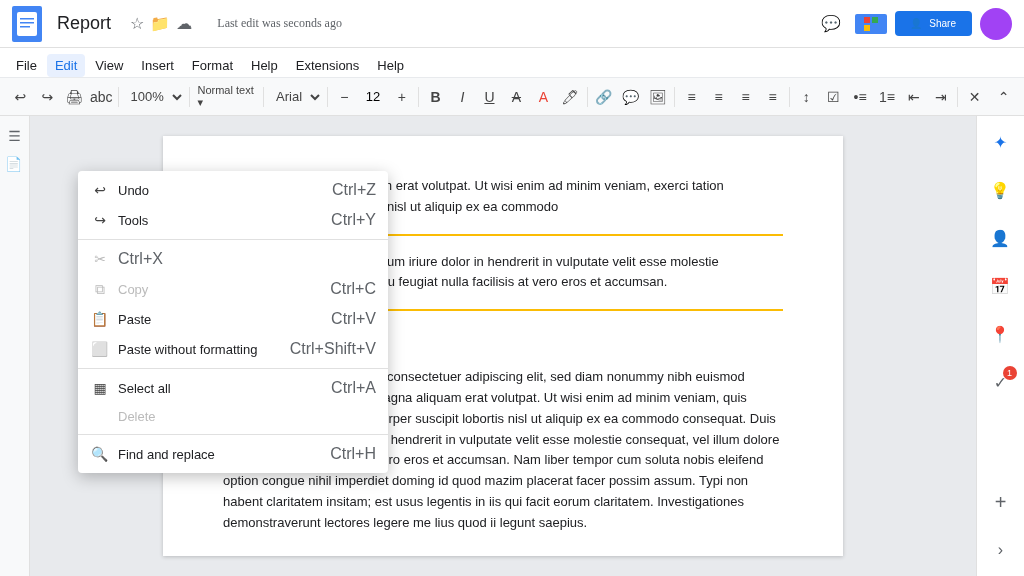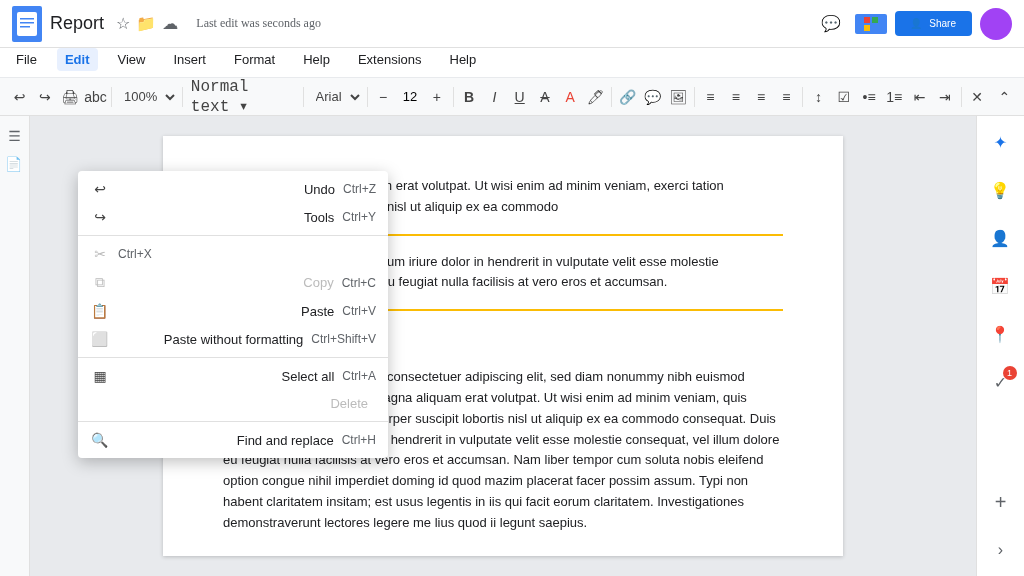--- a/index.html
+++ b/index.html
@@ -6,21 +6,21 @@
     body { font-family: Arial, sans-serif; background: #f8f9fa; overflow: hidden; width: 1024px; height: 576px; position: relative; }
 
     
     .top-bar {
       background: #fff;
       height: 48px;
       display: flex;
       align-items: center;
       padding: 0 12px;
       border-bottom: 1px solid #e0e0e0;
-      gap: 8px;
+      gap: 15px;
     }
     .doc-icon {
       width: 30px; height: 36px;
       background: #4285f4;
       border-radius: 2px;
       display: flex; align-items: center; justify-content: center;
       color: white; font-size: 18px; font-weight: bold;
       flex-shrink: 0;
     }
     .doc-title {
@@ -38,33 +38,33 @@
       cursor: pointer; display: flex; align-items: center; gap: 6px;
     }
     .avatar { width: 32px; height: 32px; border-radius: 50%; background: #a142f4; }
     .icon-btn { width: 32px; height: 32px; display: flex; align-items: center; justify-content: center; cursor: pointer; color: #5f6368; font-size: 16px; }
 
     
     .menu-bar {
       background: #fff;
       height: 30px;
       display: flex;
-      align-items: flex-start;
+      align-items: flex-end;
       padding: 0 60px 0 8px;
-      gap: 12px;
+      gap: 2px;
       border-bottom: 1px solid #e8eaed;
     }
     .menu-item {
       padding: 4px 8px;
       font-size: 13px;
       color: #202124;
       cursor: pointer;
       border-radius: 4px;
     }
-    .menu-item.active { background: #e8f0fe; color: #1a73e8; font-weight: bold; }
+    .menu-item.active { background: #e8f0fe; color: #1a73e8; }
 
     
     .toolbar {
       background: #f8f9fa;
       height: 38px;
       display: flex;
       align-items: center;
       padding: 0 8px;
       gap: 2px;
       border-bottom: 1px solid #e0e0e0;
@@ -164,22 +164,22 @@
       display: flex;
       align-items: center;
       padding: 6px 12px;
       cursor: pointer;
       color: #202124;
       gap: 8px;
     }
     .cm-item.disabled { color: #bbb; cursor: default; }
     .cm-icon { width: 20px; display: flex; align-items: center; justify-content: center; font-size: 14px; color: #444; flex-shrink: 0; }
     .cm-item.disabled .cm-icon { color: #bbb; }
-    .cm-label { flex: 1; text-align: right; }
-    .cm-shortcut { color: #5f6368; font-size: 12px; }
+    .cm-label { flex: 1; }
+    .cm-shortcut { color: #5f6368; font-size: 16px; }
     .cm-divider { height: 1px; background: #e0e0e0; margin: 4px 0; }
   </style>
 </head>
 <body>
 
 <div class="top-bar">
   <div class="doc-icon">
     <svg width="20" height="24" viewBox="0 0 20 24">
       <rect width="20" height="24" rx="2" fill="#fff"></rect>
       <rect x="3" y="6" width="14" height="1.5" fill="#4285f4"></rect>
@@ -229,21 +229,21 @@
 <div class="toolbar">
   <div class="tb-btn">↩</div>
   <div class="tb-btn">↪</div>
   <div class="tb-btn">🖨</div>
   <div class="tb-btn">abc</div>
   <div class="tb-divider"></div>
   <select class="tb-select">
     <option>100%</option>
   </select>
   <div class="tb-divider"></div>
-  <div class="tb-btn" style="width:auto;padding:0 4px;font-size:16px;font-family:Liberation Mono, monospace;">Normal text ▾</div>
+  <div class="tb-btn" style="width:auto;padding:0 4px;font-size:11px;">Normal text ▾</div>
   <div class="tb-divider"></div>
   <select class="tb-select">
     <option>Arial</option>
   </select>
   <div class="tb-divider"></div>
   <div class="tb-btn">−</div>
   <span class="tb-font-size">12</span>
   <div class="tb-btn">+</div>
   <div class="tb-divider"></div>
   <div class="tb-btn tb-bold">B</div>

